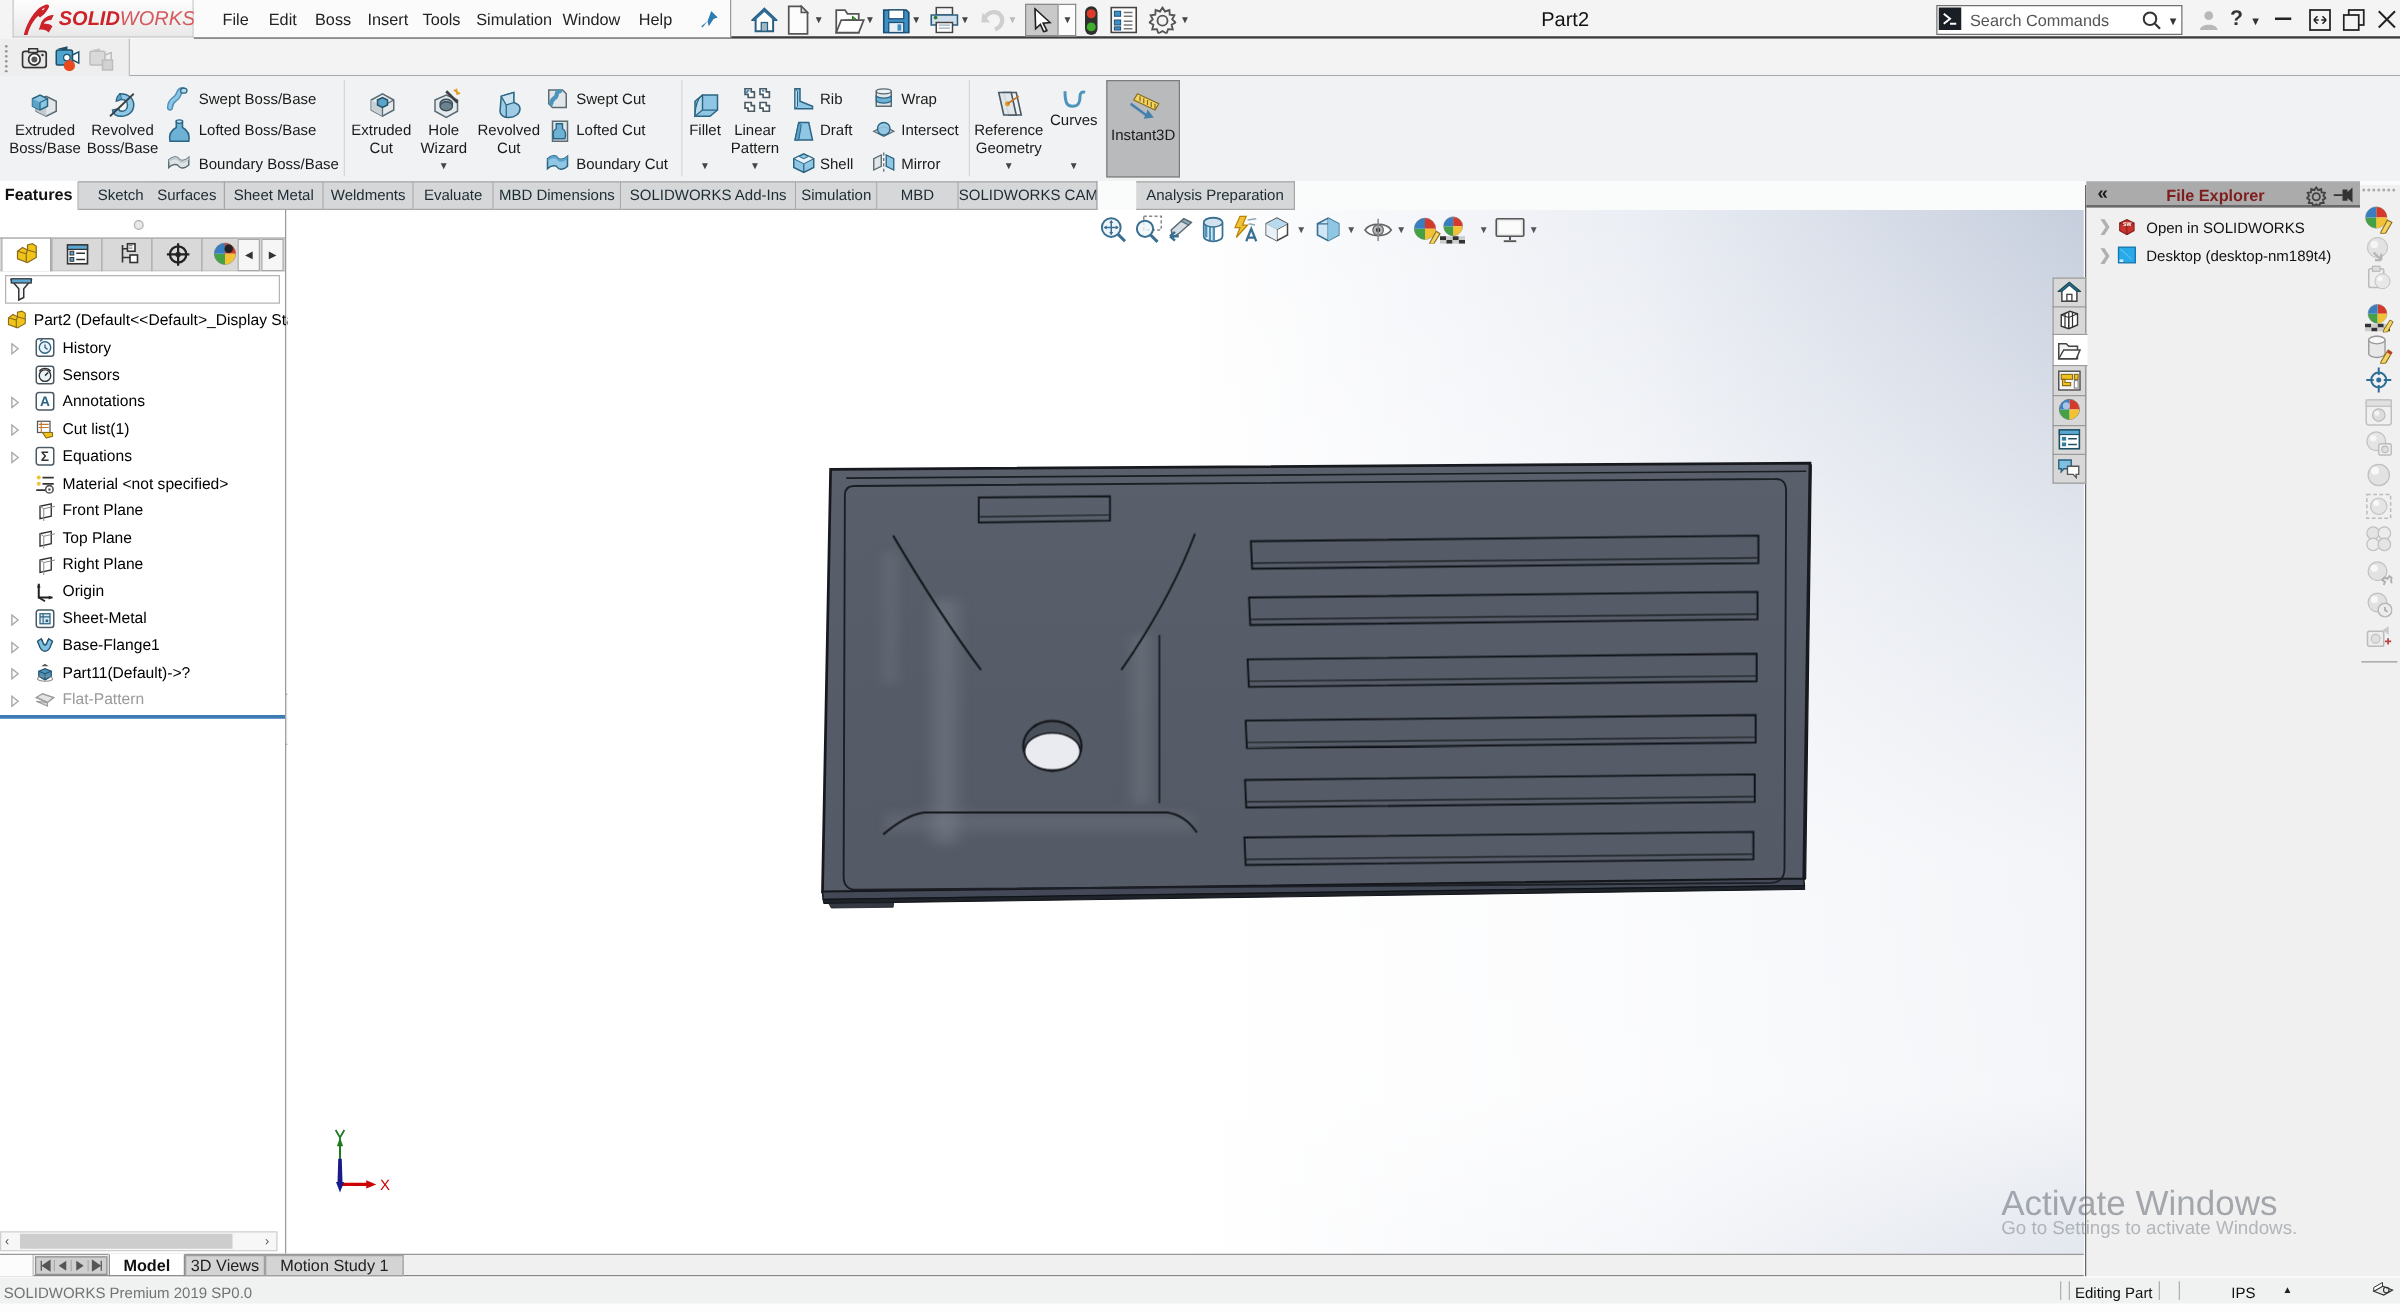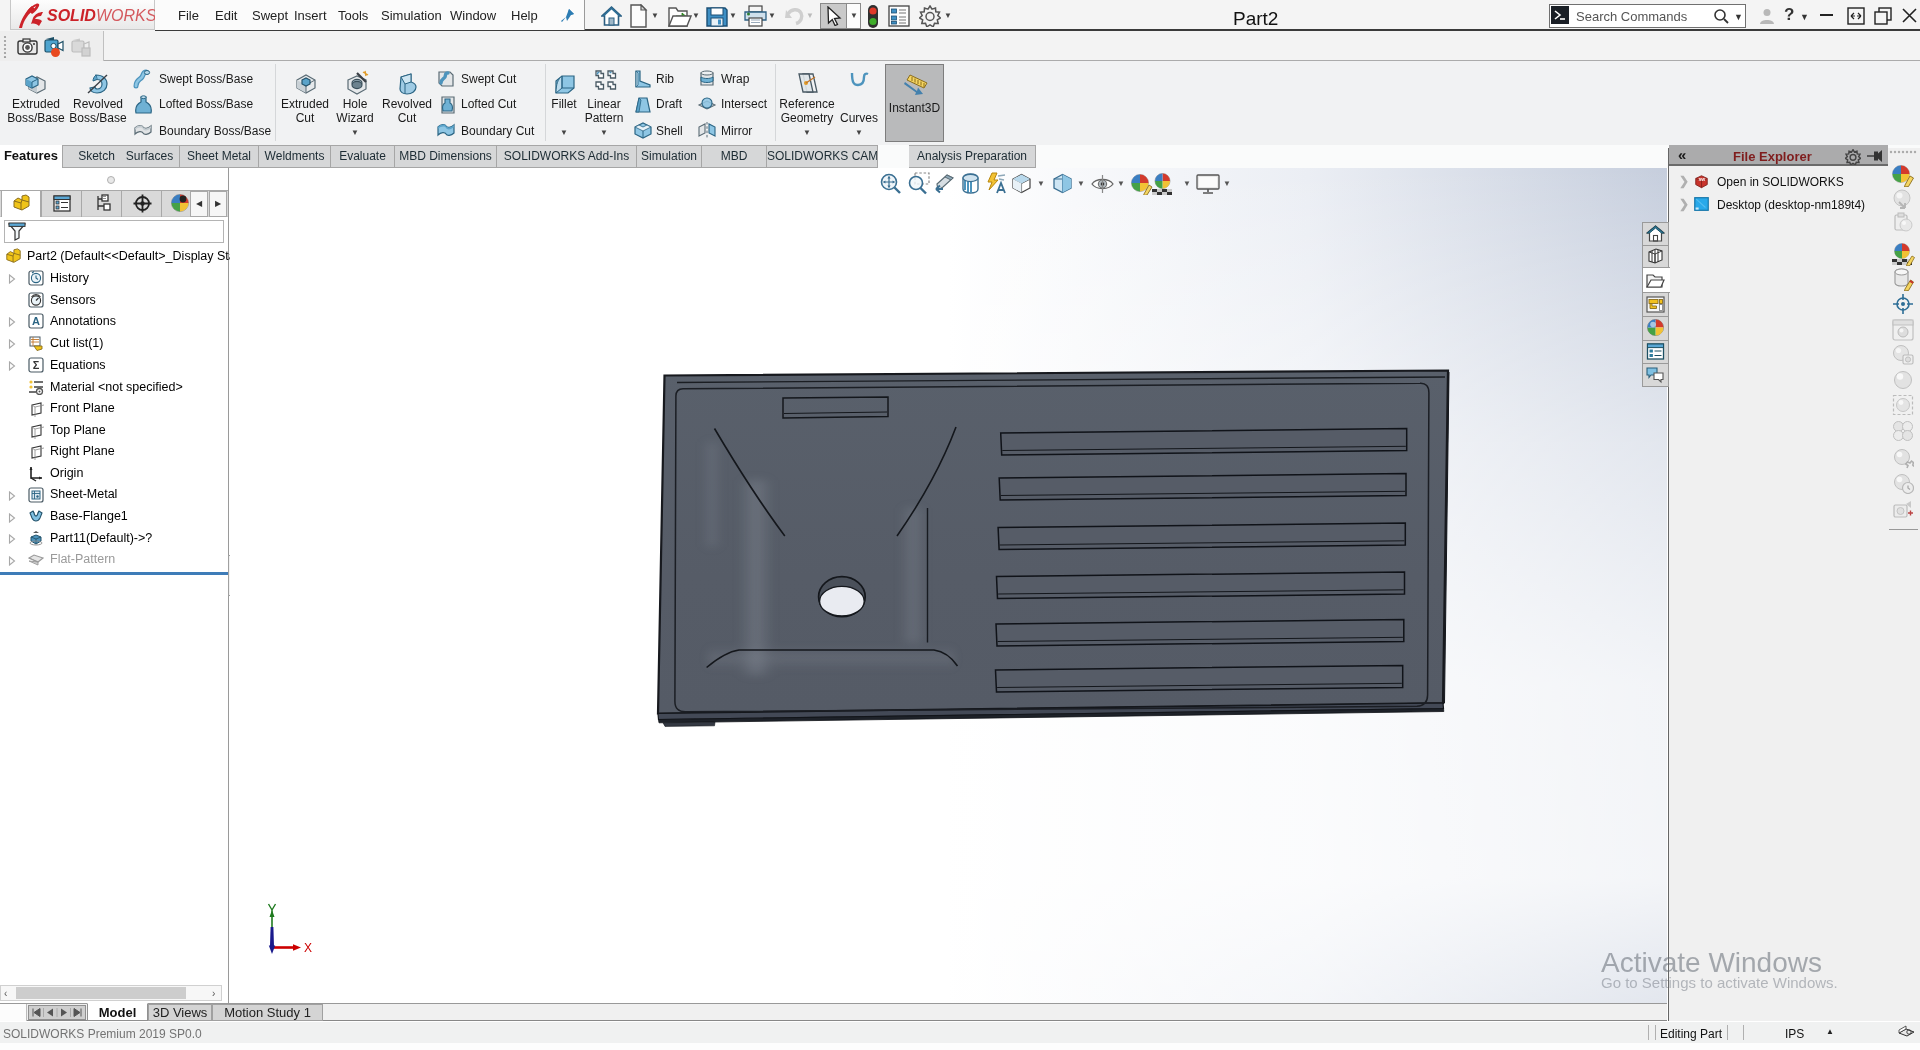--- a/index.html
+++ b/index.html
@@ -19,32 +19,32 @@
   <path d="M4 26 C6 18 10 10 17 4 L20 7 C13 12 9 18 7 26 Z" fill="#cc2229"></path>
   <path d="M10 14 C12 8 16 4 21 2 C23 1 25 2 24 4 C22 8 20 10 17 12 L15 10 C18 8 20 6 21 4 C17 6 14 9 12 13 Z" fill="#cc2229"></path>
   <path d="M18 16 C20 12 24 10 28 10 L26 14 C23 14 21 15 20 17 C22 17 25 17 27 19 L24 24 C22 22 19 21 16 22 L18 16 Z" fill="#cc2229"></path>
 </svg>
 <div class="abs txt" style="left:47px;top:7px;font-size:16px;font-style:italic;font-weight:bold;color:#cc2229;letter-spacing:0px;">SOLID<span style="font-weight:normal;color:#d4595e;">WORKS</span></div>
 
 <div class="abs" style="left:155px;top:0;width:430px;height:30px;background:#fbfbfb;border-right:1px solid #9a9a9a;"></div>
 <div class="abs txt" style="left:0;top:0;width:0;height:0;"></div>
 <div class="abs txt" style="left:178px;top:8px;font-size:13px;color:#222;">File</div>
 <div class="abs txt" style="left:215px;top:8px;font-size:13px;color:#222;">Edit</div>
-<div class="abs txt" style="left:252px;top:8px;font-size:13px;color:#222;">Swept</div>
+<div class="abs txt" style="left:252px;top:8px;font-size:13px;color:#222;">Boss</div>
 <div class="abs txt" style="left:294px;top:8px;font-size:13px;color:#222;">Insert</div>
 <div class="abs txt" style="left:338px;top:8px;font-size:13px;color:#222;">Tools</div>
 <div class="abs txt" style="left:381px;top:8px;font-size:13px;color:#222;">Simulation</div>
 <div class="abs txt" style="left:450px;top:8px;font-size:13px;color:#222;">Window</div>
 <div class="abs txt" style="left:511px;top:8px;font-size:13px;color:#222;">Help</div>
 <svg class="abs" style="left:560px;top:8px;" width="16" height="16" viewBox="0 0 16 16">
   <path d="M9 1 L14 6 L11 7 L7 13 L6 9 L2 14 L1 13 L6 9 M9 1 L8 5 Z" fill="#2d7db3"></path>
   <path d="M9 1 L14 6 L10 7 L8 5 Z" fill="#2d7db3"></path>
 </svg>
 
-<div class="abs txt" style="left:1233px;top:8px;font-size:19px;color:#111;">Part2</div>
+<div class="abs txt" style="left:1233px;top:8px;font-size:16px;color:#111;">Part2</div>
 
 <svg class="abs" style="left:601px;top:5px;" width="21" height="22" viewBox="0 0 21 22">
   <path d="M10.5 2 L20 11 L17.5 11 L17.5 20 L3.5 20 L3.5 11 L1 11 Z" fill="#fff" stroke="#2b5f82" stroke-width="1.6"></path>
   <path d="M10.5 2 L20 11 L17.5 11 L10.5 4.5 L3.5 11 L1 11 Z" fill="#2e6e96"></path>
   <rect x="8" y="13" width="5" height="7" fill="#9fb8c8" stroke="#2b5f82" stroke-width="1"></rect>
 </svg>
 <svg class="abs" style="left:629px;top:4px;" width="19" height="24" viewBox="0 0 19 24">
   <path d="M2 1 L12 1 L17 6 L17 23 L2 23 Z" fill="#fcfcfc" stroke="#555" stroke-width="1.4"></path>
   <path d="M12 1 L12 6 L17 6 Z" fill="#d8d8d8" stroke="#555" stroke-width="1.2"></path>
 </svg>
@@ -313,21 +313,21 @@
   <path d="M3 3 L13 3 L17 21 L7 21 Z" fill="#dfe5e9" stroke="#4a5a64" stroke-width="1.3" fill-opacity="0.9"></path>
   <circle cx="10" cy="12" r="2" fill="#e09b28"></circle>
   <path d="M10 12 L19 6" stroke="#c2762a" stroke-width="1.3"></path>
 </svg>
 <div class="rlc" style="left:772px;top:97px;width:70px;">Reference<br>Geometry</div>
 <div class="rdd" style="left:803px;top:128px;">▼</div>
 
 <svg class="abs" style="left:849px;top:71px;" width="22" height="26" viewBox="0 0 22 26">
   <path d="M3 2 C3 12 5 14 9 14 C13 14 15 12 15 6 C15 3 17 2 19 3" fill="none" stroke="#4d94bd" stroke-width="2.4"></path>
 </svg>
-<div class="rlc" style="left:824px;top:111px;width:70px;">Curves</div>
+<div class="rlc" style="left:824px;top:89px;width:70px;">Curves</div>
 <div class="rdd" style="left:855px;top:128px;">▼</div>
 
 <div class="abs" style="left:885px;top:64px;width:59px;height:78px;background:#b9babb;border:1px solid #7d7d7d;"></div>
 <svg class="abs" style="left:901px;top:72px;" width="28" height="28" viewBox="0 0 28 28">
   <path d="M9 3 L26 11 L23 16 L6 8 Z" fill="#f5d561" stroke="#8a6d1d" stroke-width="1"></path>
   <path d="M11 5 L11 9 M14 6.5 L14 10.5 M17 8 L17 12 M20 9.5 L20 13.5 M23 11 L23 15" stroke="#8a6d1d" stroke-width="1"></path>
   <path d="M4 10 L16 19 L17 15.5 L22 22 L14 23 L15 20.5 L3 12 Z" fill="#4481ad" stroke="none" stroke-width="0"></path>
 </svg>
 <div class="rlc" style="left:885px;top:101px;width:59px;">Instant3D</div>
 </div>

